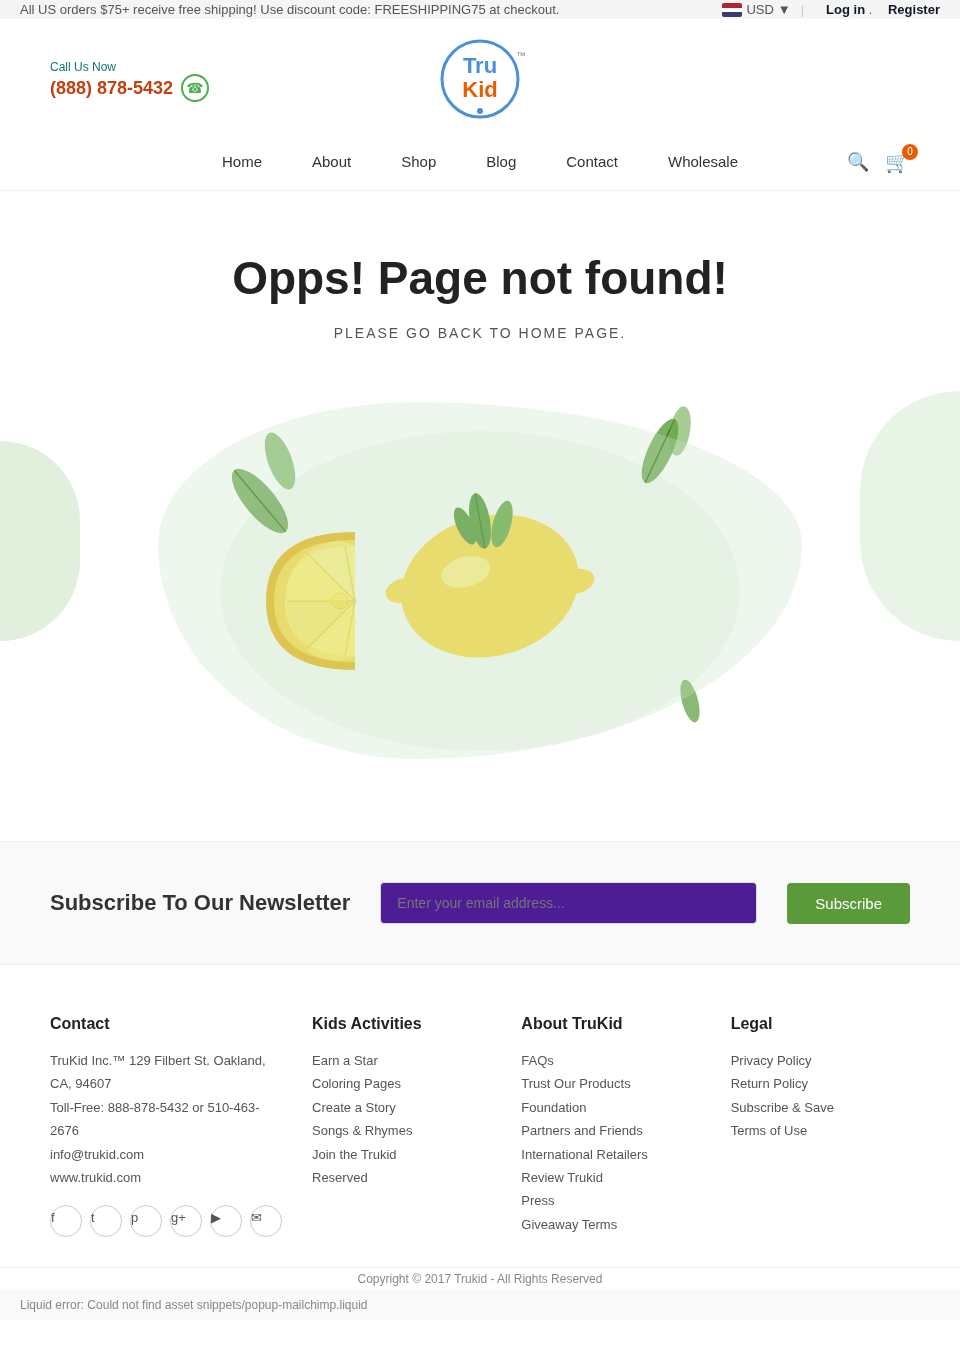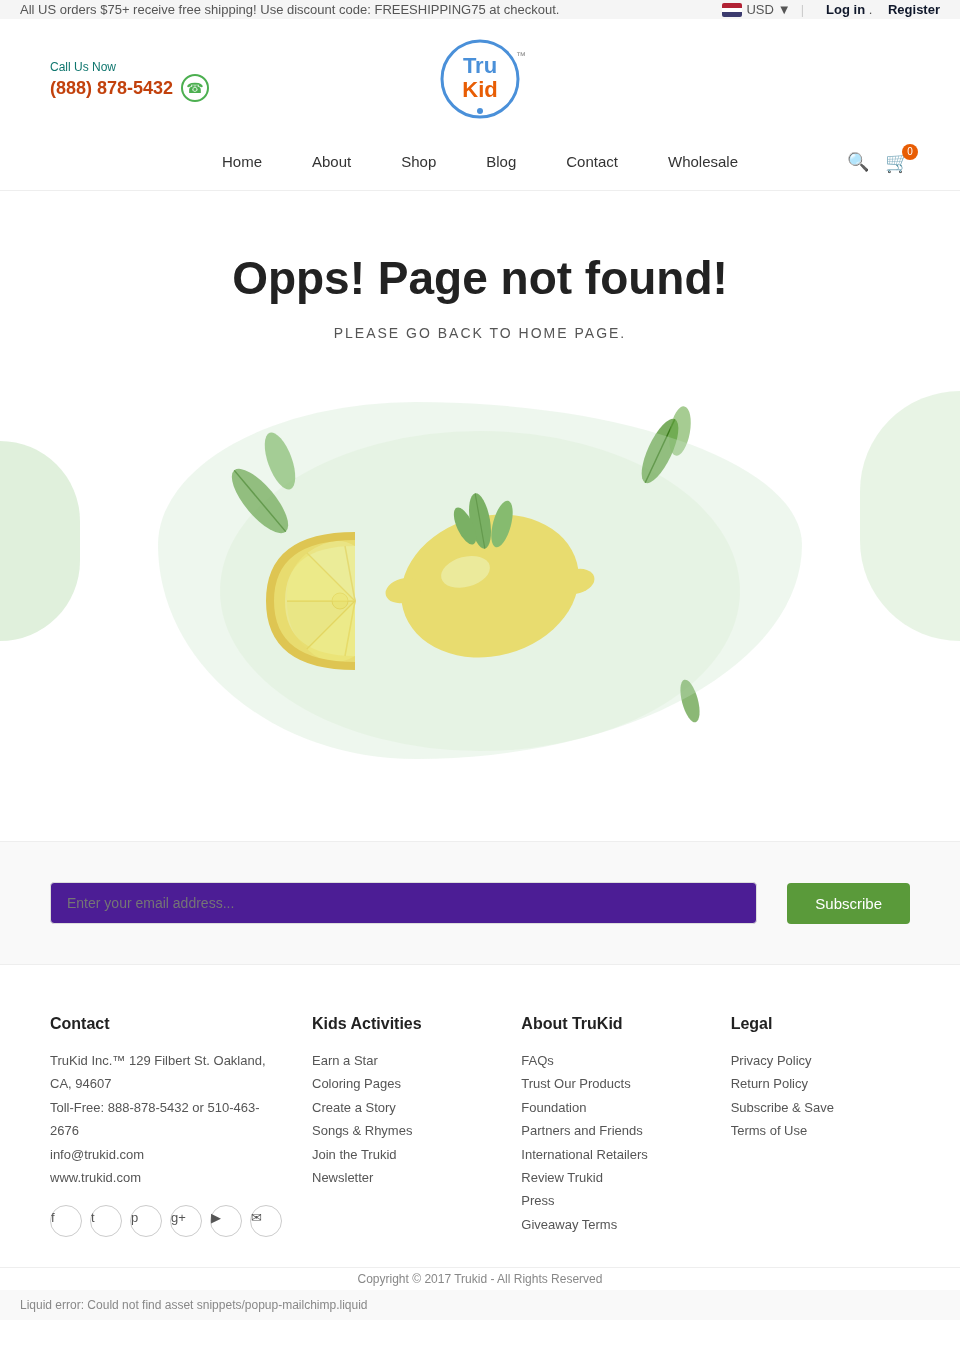--- a/index.html
+++ b/index.html
@@ -376,20 +376,21 @@
         <path d="M0,0 L0,55 Q-25,70 -48,48 Z" fill="rgba(255,240,100,0.5)"></path>
         <path d="M0,0 L-48,48 Q-68,30 -68,0 Z" fill="rgba(248,228,80,0.4)"></path>
 
         <path d="M0,-65 Q-85,-65 -85,0 Q-85,65 0,65" fill="none" stroke="#e8b820" stroke-width="8"></path>
       </g>
     </svg>
   </div>
 </div>
 
 <div class="newsletter-section">
+  <h3 class="newsletter-title">Subscribe To Our Newsletter</h3>
   <input class="newsletter-input" type="email" placeholder="Enter your email address..." style="">
   <button class="subscribe-btn">Subscribe</button>
 </div>
 
 <div class="footer">
 
   <div class="footer-col">
     <h4>Contact</h4>
     <p>TruKid Inc.™ 129 Filbert St. Oakland, CA, 94607</p>
     <p>Toll-Free: 888-878-5432 or 510-463-2676</p>
@@ -405,21 +406,21 @@
     </div>
   </div>
 
   <div class="footer-col">
     <h4>Kids Activities</h4>
     <a href="#">Earn a Star</a>
     <a href="#">Coloring Pages</a>
     <a href="#">Create a Story</a>
     <a href="#">Songs &amp; Rhymes</a>
     <a href="#">Join the Trukid</a>
-    <a href="#">Newsletter</a>
+    <a href="#">Reserved</a>
   </div>
 
   <div class="footer-col">
     <h4>About TruKid</h4>
     <a href="#">FAQs</a>
     <a href="#">Trust Our Products</a>
     <a href="#">Foundation</a>
     <a href="#">Partners and Friends</a>
     <a href="#">International Retailers</a>
     <a href="#">Review Trukid</a>

